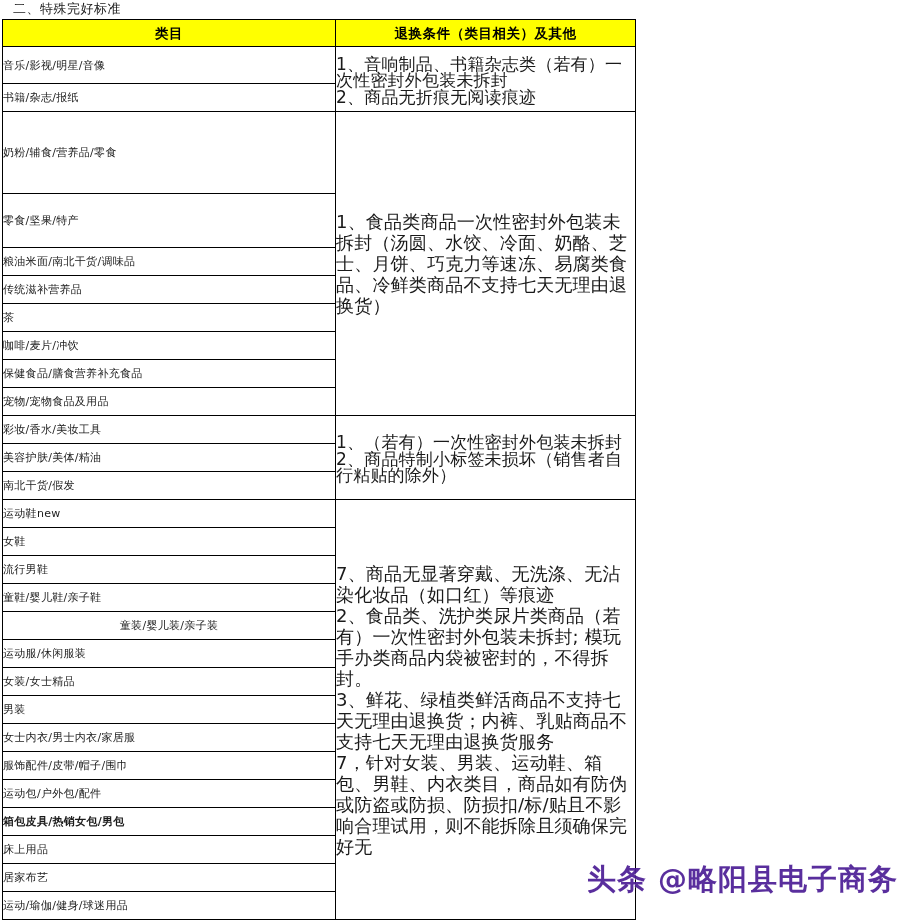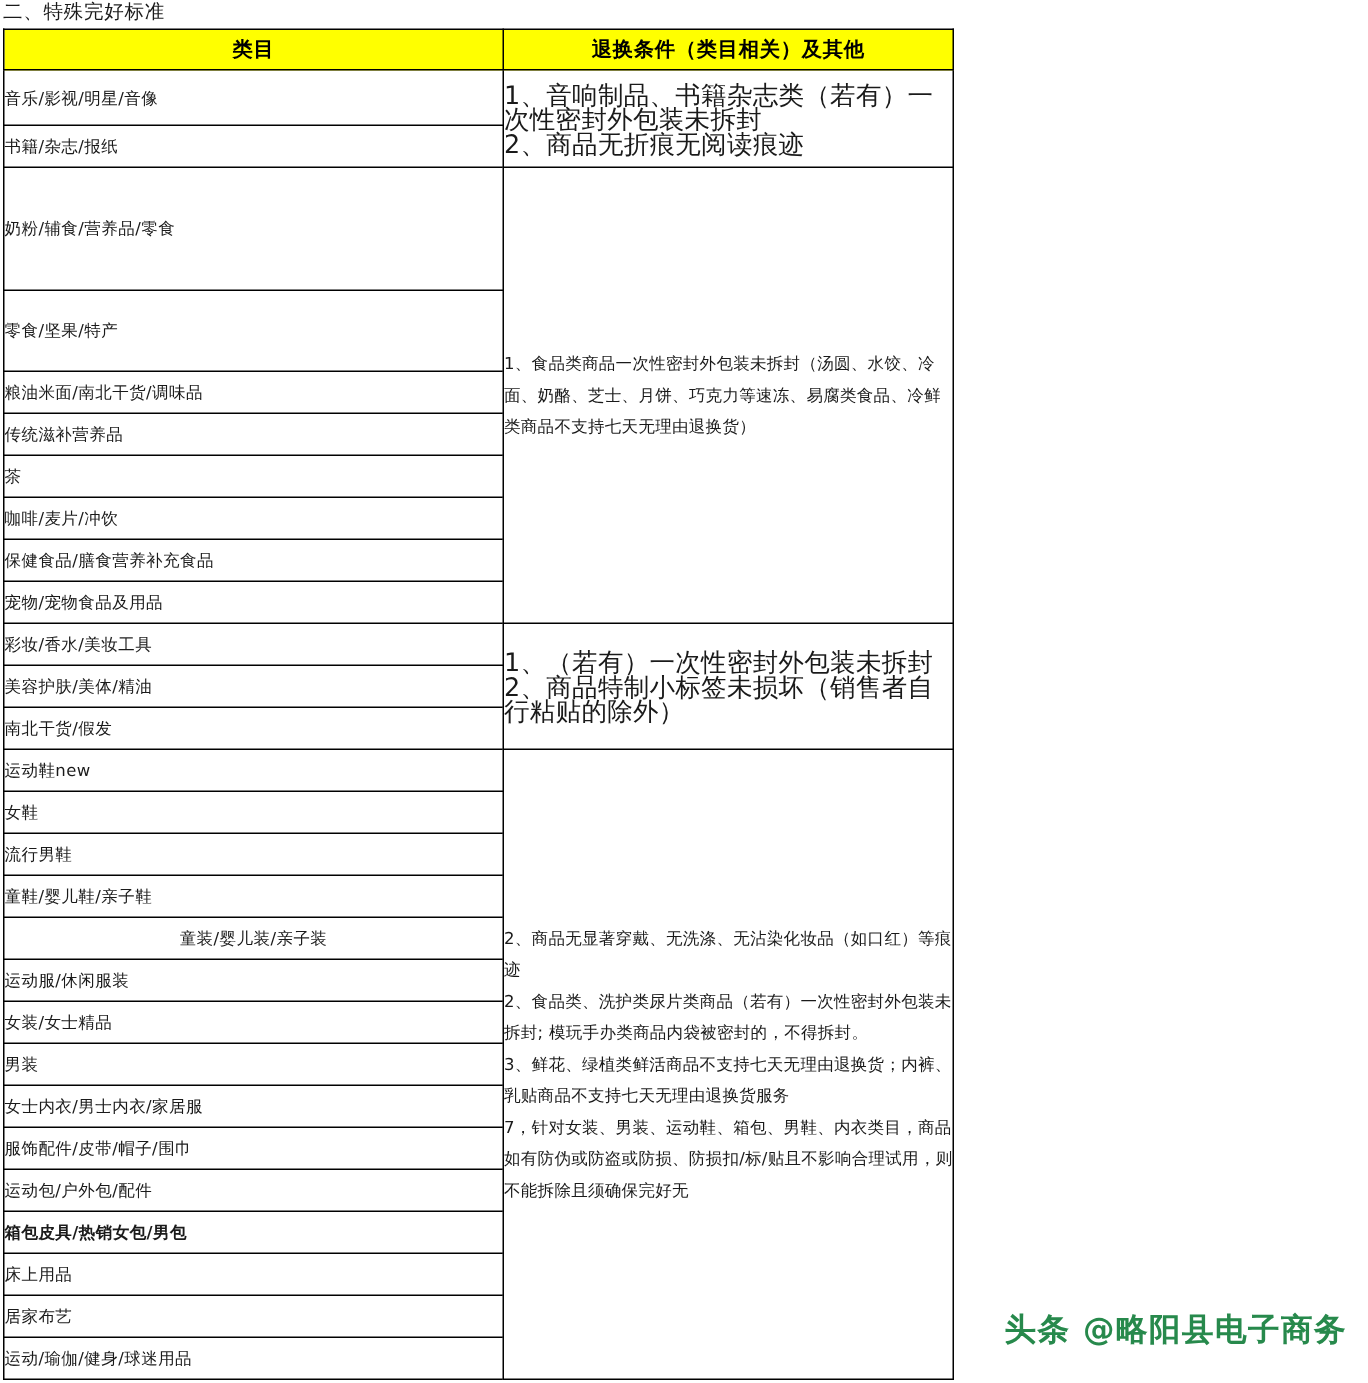--- a/index.html
+++ b/index.html
@@ -10,21 +10,21 @@
     font-family: "DejaVu Sans", "Liberation Sans", sans-serif;
     overflow: hidden;
   }
   .page {
     position: relative;
     width: 912px; height: 922px;
     background: #fff;
   }
   .section-heading {
     position: absolute;
-    left: 2px; top: 0px;
+    left: 13px; top: 0px;
     font-size: 13px;
     color: #1a1a1a;
     line-height: 18px;
     letter-spacing: 0.5px;
     white-space: nowrap;
   }
   table.spec {
     position: absolute;
     left: 2px;
     top: 19px;
@@ -51,37 +51,37 @@
     letter-spacing: 0.5px;
   }
   td.cat {
     font-size: 11px;
     color: #1a1a1a;
     padding: 0 0 0 7px;
     letter-spacing: 0.3px;
     white-space: nowrap;
   }
   td.cond {
-    font-size: 11px;
+    font-size: 18px;
     color: #1a1a1a;
     padding: 4px 7px 4px 7px;
     vertical-align: top;
     line-height: 21px;
     letter-spacing: 0.2px;
   }
   td.cond.tight { line-height: 16.5px; font-size: 17px; padding-top: 3px; }
   td.cond p { margin: 0; }
 
   .watermark {
     position: absolute;
     right: 14px;
     bottom: 22px;
-    font-size: 21px;
+    font-size: 29px;
     font-weight: bold;
-    color: #15803d;
+    color: #4c1d95;
     letter-spacing: 1px;
     white-space: nowrap;
     text-shadow: 1px 1px 0 rgba(255,255,255,0.85);
     opacity: 0.92;
   }
 </style>
 </head>
 <body>
 
 <div class="page">
@@ -146,21 +146,21 @@
         </tr>
         <tr style="height: 28px;">
           <td class="cat">美容护肤/美体/精油</td>
         </tr>
         <tr style="height: 28px;">
           <td class="cat">南北干货/假发</td>
         </tr>
         <tr style="height: 28px;">
           <td class="cat">运动鞋new</td>
           <td class="cond" rowspan="15">
-            <p>2、商品无显著穿戴、无洗涤、无沾染化妆品（如口红）等痕迹</p>
+            <p>7、商品无显著穿戴、无洗涤、无沾染化妆品（如口红）等痕迹</p>
             <p>2、食品类、洗护类尿片类商品（若有）一次性密封外包装未拆封; 模玩手办类商品内袋被密封的，不得拆封。</p>
             <p>3、鲜花、绿植类鲜活商品不支持七天无理由退换货；内裤、乳贴商品不支持七天无理由退换货服务</p>
             <p>7，针对女装、男装、运动鞋、箱包、男鞋、内衣类目，商品如有防伪或防盗或防损、防损扣/标/贴且不影响合理试用，则不能拆除且须确保完好无</p>
           </td>
         </tr>
         <tr style="height: 28px;">
           <td class="cat">女鞋</td>
         </tr>
         <tr style="height: 28px;">
           <td class="cat">流行男鞋</td>

